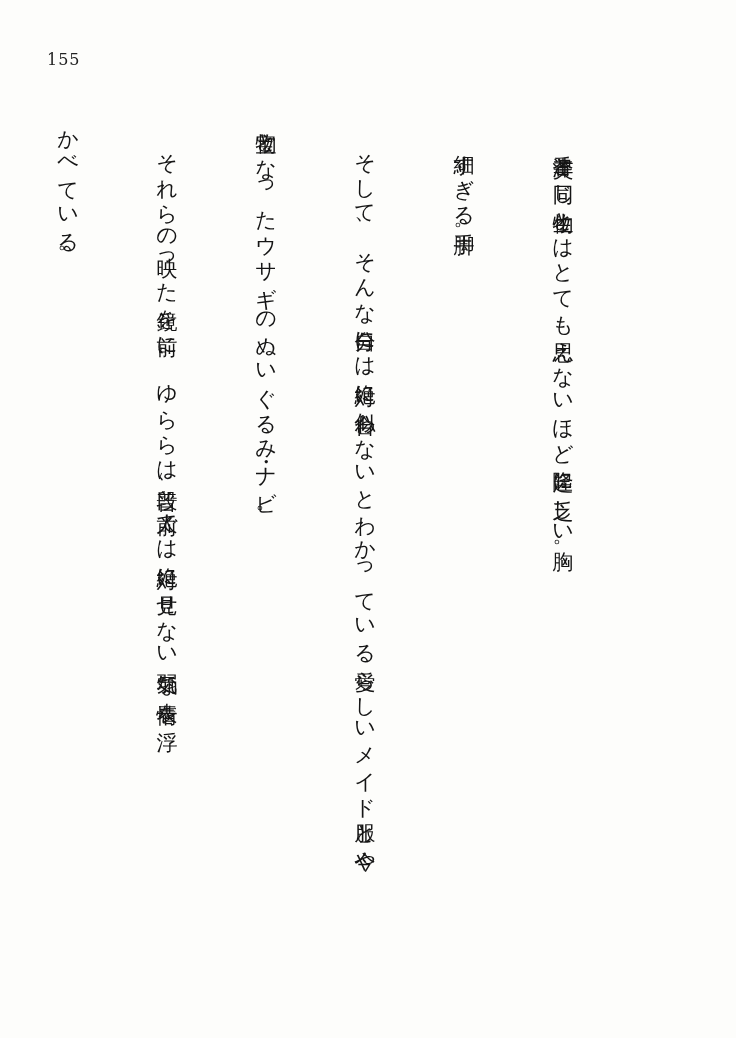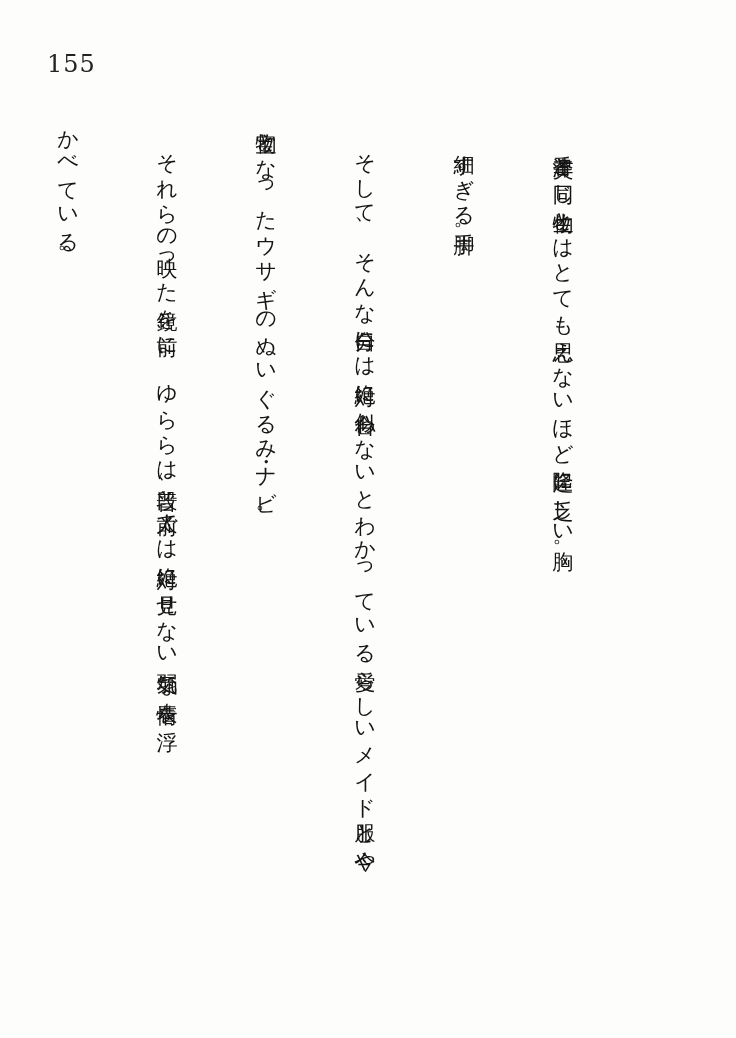--- a/index.html
+++ b/index.html
@@ -17,21 +17,21 @@
     height: 1038px;
     background: #fdfdfb;
     color: #151515;
     font-family: "DejaVu Serif", "Liberation Serif", serif;
     overflow: hidden;
   }
   .page-number {
     position: absolute;
     top: 50px;
     left: 47px;
-    font-size: 24px;
+    font-size: 16px;
     letter-spacing: 1px;
     color: #222;
   }
   .text-area {
     position: absolute;
     top: 116px;
     right: 91px;
     height: 858px;
     writing-mode: vertical-rl;
     text-orientation: upright;

